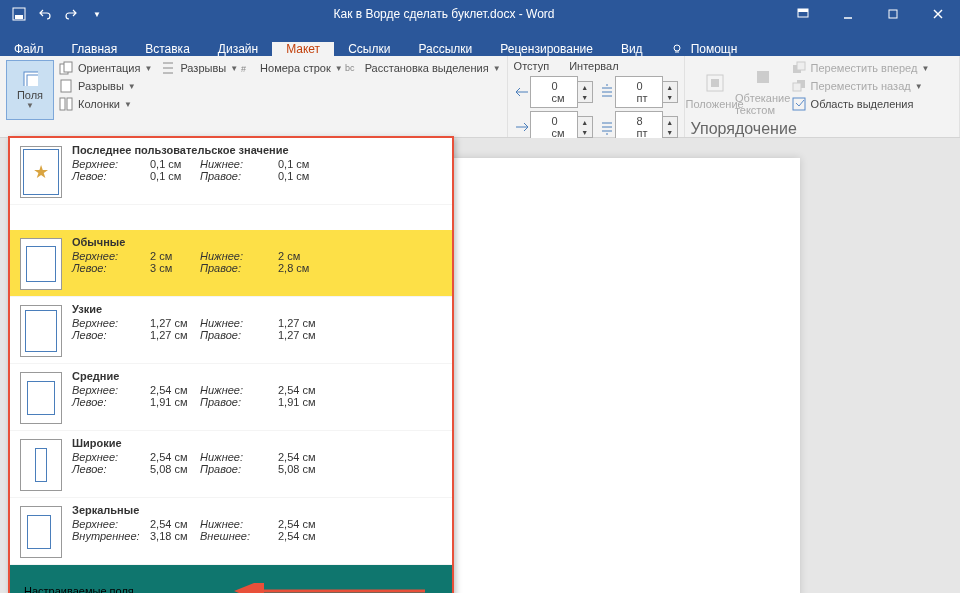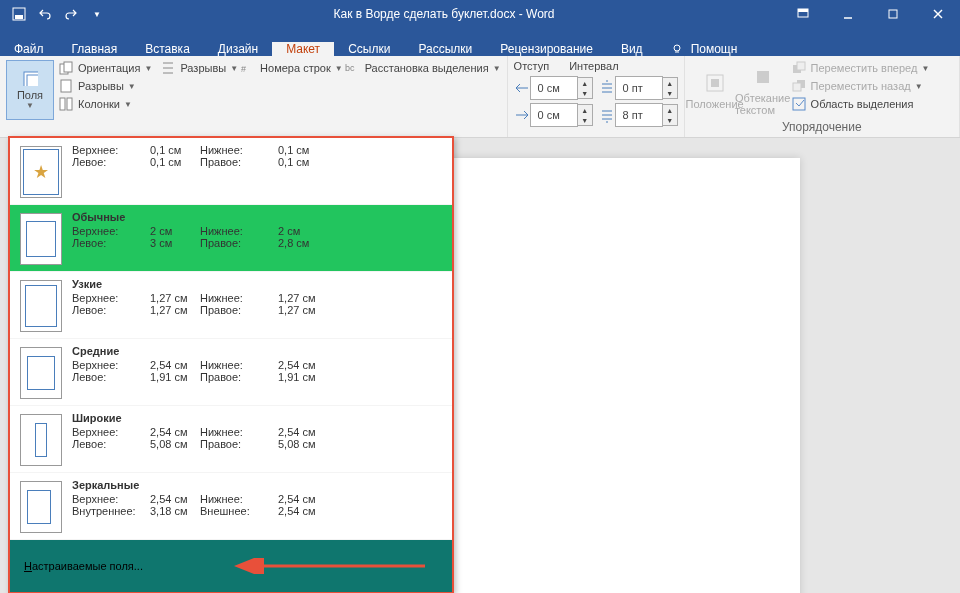--- a/index.html
+++ b/index.html
@@ -16,54 +16,54 @@
 
 .tabs { height: 28px; background: #2b579a; display: flex; align-items: flex-end; color: #fff; font-size: 12px; }
 .tab { padding: 0 14px; display: flex; align-items: center; cursor: pointer; }
 .tab.active { background: #f3f3f3; color: #c2410c; }
 .tab.help { display: flex; align-items: center; gap: 8px; }
 .bulb { width: 12px; height: 12px; }
 
 
 .ribbon { height: 82px; background: #f3f3f3; border-bottom: 1px solid #d4d4d4; display: flex; font-size: 11px; color: #444; }
 .rgroup { border-right: 1px solid #e1e1e1; padding: 4px 6px; display: flex; flex-direction: column; }
-.rgroup .glabel { font-size: 12px; color: #666; text-align: center; margin-top: auto; }
+.rgroup .glabel { font-size: 16px; color: #666; text-align: left; margin-top: auto; }
 .bigbtn { display: flex; flex-direction: column; align-items: center; justify-content: center; width: 48px; height: 60px; cursor: pointer; }
 .bigbtn .biglbl { font-size: 11px; margin-top: 3px; }
 .smallctrl { display: flex; align-items: center; gap: 4px; cursor: pointer; }
 .dd-caret { font-size: 8px; color: #666; }
 .spin { display: flex; align-items: center; }
-.spinbox { width: 48px; height: 24px; border: 1px solid #ababab; background: #fff; padding: 0 7px; font-size: 11px; display: flex; align-items: center; }
+.spinbox { width: 48px; height: 32px; border: 1px solid #ababab; background: #fff; padding: 0 21px; font-size: 11px; display: flex; align-items: center; }
 .spinbtns { display: flex; flex-direction: column; border: 1px solid #ababab; border-left: none; }
 .spinbtns span { width: 14px; height: 10px; font-size: 7px; display: flex; align-items: center; justify-content: center; background: #f0f0f0; cursor: pointer; }
 .disabled { color: #aaa; }
 .ribico { width: 16px; height: 16px; }
 
 
 .docarea { position: absolute; top: 138px; left: 0; right: 0; bottom: 0; background: #e6e6e6; display: flex; justify-content: center; padding-top: 20px; }
 .page { width: 640px; height: 800px; background: #fff; box-shadow: 0 0 8px rgba(0,0,0,.15); }
 
 
 .margins-dd { position: absolute; top: 136px; left: 8px; width: 446px; background: #fff; border: 2px solid #e8503a; box-shadow: 2px 2px 6px rgba(0,0,0,.25); z-index: 10; }
 .m-item { display: flex; padding: 6px 10px; gap: 10px; cursor: pointer; border-bottom: 1px solid #f4f4f4; }
-.m-item.hovered { background: #22c55e; }
+.m-item.hovered { background: #fde047; margin-top: 25px; }
 .m-thumb { width: 42px; height: 52px; border: 1px solid #999; background: #fff; position: relative; flex-shrink: 0; margin-top: 2px; }
 .m-thumb::before { content: ''; position: absolute; border: 1px solid #4a7ebb; }
 .m-thumb.last::before { inset: 2px; }
 .m-thumb.normal::before { inset: 7px 5px; }
 .m-thumb.narrow::before { inset: 4px; }
 .m-thumb.medium::before { inset: 8px 6px; }
 .m-thumb.wide::before { inset: 8px 14px; }
 .m-thumb.mirror::before { inset: 8px 10px 8px 6px; }
 .m-thumb.star::after { content: '★'; position: absolute; top: 50%; left: 50%; transform: translate(-50%,-50%); color: #d9a441; font-size: 18px; }
 .m-info { flex: 1; font-size: 11px; color: #333; }
 .m-title { font-weight: bold; margin-bottom: 2px; }
 .m-vals { display: flex; }
 .m-vals .col { display: flex; }
-.m-vals .lbl { width: 78px; }
+.m-vals .lbl { width: 78px; font-style: italic; }
 .m-vals .val { width: 50px; }
 .m-custom { padding: 20px 14px; background: #0f766e; font-size: 11px; cursor: pointer; position: relative; }
 .m-custom .underline { text-decoration: underline; }
 .arrow-annot { position: absolute; left: 220px; top: 50%; transform: translateY(-50%); }
 
 </style>
 </head>
 <body>
 
 <div class="titlebar">
@@ -295,20 +295,21 @@
 
 <div class="docarea">
   <div class="page"></div>
 </div>
 
 <div class="margins-dd">
   <div id="mitems">
       <div class="m-item">
     <div class="m-thumb last star"></div>
     <div class="m-info">
+      <div class="m-title">Последнее пользовательское значение</div>
       <div class="m-vals">
         <div class="col">
               <span class="lbl">Верхнее:</span>
               <span class="val">0,1 см</span>
             </div>
         <div class="col">
               <span class="lbl">Нижнее:</span>
               <span class="val">0,1 см</span>
             </div>
       </div>

